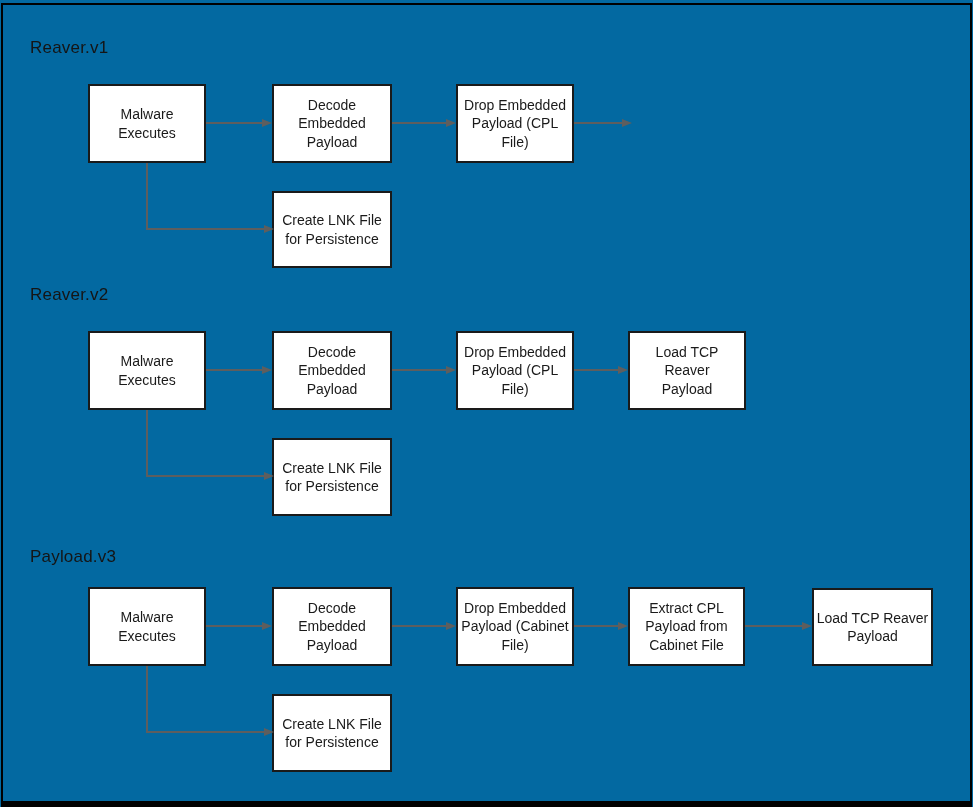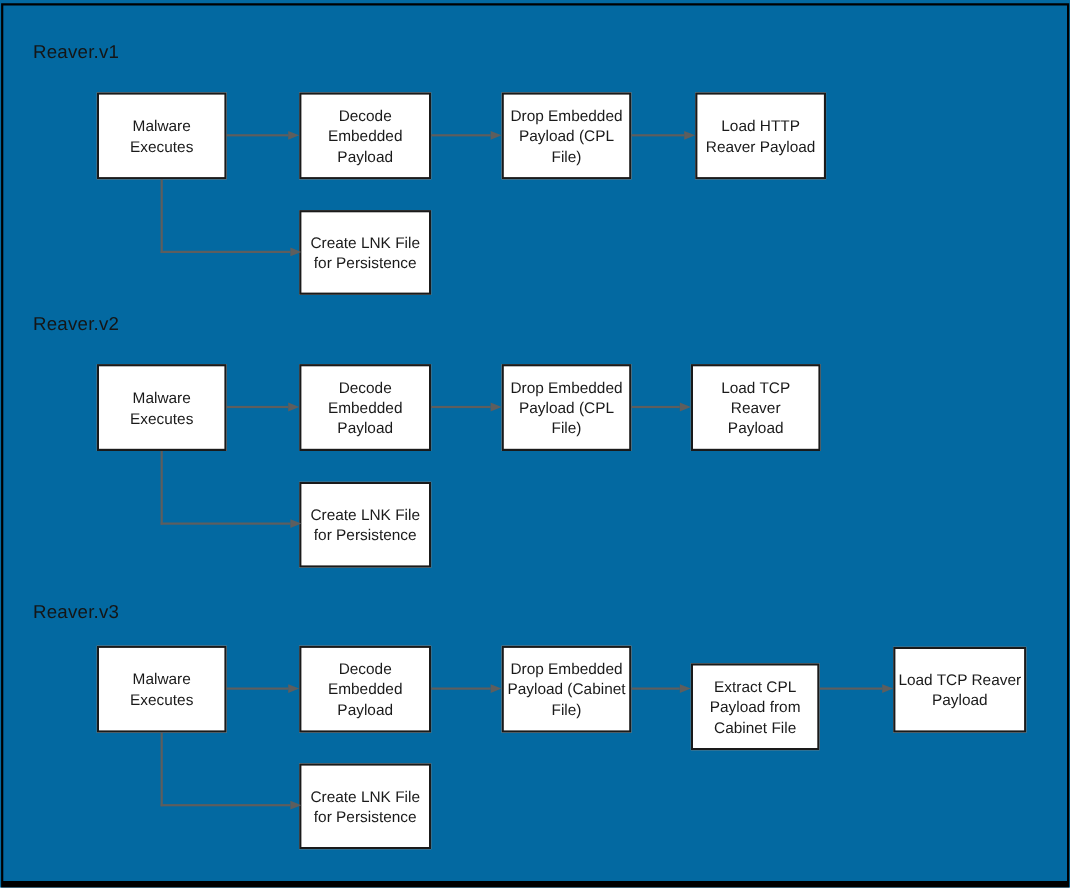--- a/index.html
+++ b/index.html
@@ -81,22 +81,20 @@
   <div class="section-title" style="left:30px; top:38px;">Reaver.v1</div>
 
   <div class="node" style="left:88px; top:84px; width:118px; height:79px;">Malware
 Executes</div>
   <div class="node" style="left:272px; top:84px; width:120px; height:79px;">Decode
 Embedded
 Payload</div>
   <div class="node" style="left:456px; top:84px; width:118px; height:79px;">Drop Embedded
 Payload (CPL
 File)</div>
-  <div class="node" style="left:632px; top:84px; width:119px; height:79px;">Load HTTP
-Reaver Payload</div>
   <div class="node" style="left:272px; top:191px; width:120px; height:77px;">Create LNK File
 for Persistence</div>
 
   <div class="harrow" style="left:206px; top:122px; width:56px;"></div>
   <div class="harrow" style="left:392px; top:122px; width:54px;"></div>
   <div class="harrow" style="left:574px; top:122px; width:48px;"></div>
   <div class="elbow" style="left:146px; top:163px; width:116px; height:65px;"></div>
 
   <div class="section-title" style="left:30px; top:285px;text-align:right;">Reaver.v2</div>
 
@@ -111,31 +109,31 @@
   <div class="node" style="left:628px; top:331px; width:118px; height:79px;">Load TCP Reaver
 Payload</div>
   <div class="node" style="left:272px; top:438px; width:120px; height:78px;">Create LNK File
 for Persistence</div>
 
   <div class="harrow" style="left:206px; top:369px; width:56px;"></div>
   <div class="harrow" style="left:392px; top:369px; width:54px;"></div>
   <div class="harrow" style="left:574px; top:369px; width:44px;"></div>
   <div class="elbow" style="left:146px; top:410px; width:116px; height:65px;"></div>
 
-  <div class="section-title" style="left:30px; top:547px;">Reaver.v3</div>
+  <div class="section-title" style="left:30px; top:547px;">Payload.v3</div>
 
   <div class="node" style="left:88px; top:587px; width:118px; height:79px;">Malware
 Executes</div>
   <div class="node" style="left:272px; top:587px; width:120px; height:79px;">Decode
 Embedded
 Payload</div>
   <div class="node" style="left:456px; top:587px; width:118px; height:79px;">Drop Embedded
 Payload (Cabinet
 File)</div>
-  <div class="node" style="left:628px; top:587px; width:117px; height:79px;margin-top:16px;">Extract CPL
+  <div class="node" style="left:628px; top:587px; width:117px; height:79px;">Extract CPL
 Payload from
 Cabinet File</div>
   <div class="node" style="left:812px; top:588px; width:121px; height:78px;">Load TCP Reaver
 Payload</div>
   <div class="node" style="left:272px; top:694px; width:120px; height:78px;">Create LNK File
 for Persistence</div>
 
   <div class="harrow" style="left:206px; top:625px; width:56px;"></div>
   <div class="harrow" style="left:392px; top:625px; width:54px;"></div>
   <div class="harrow" style="left:574px; top:625px; width:44px;"></div>

